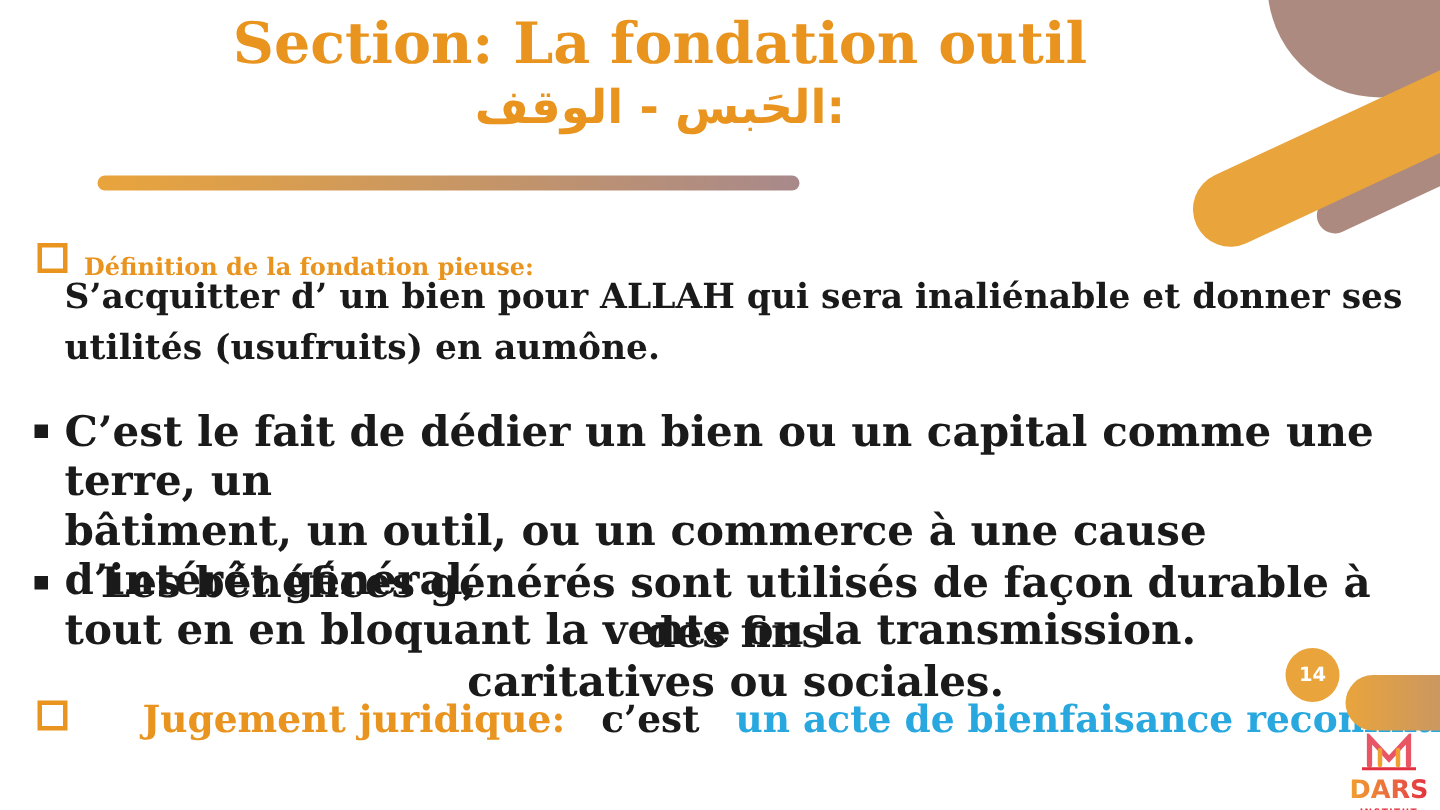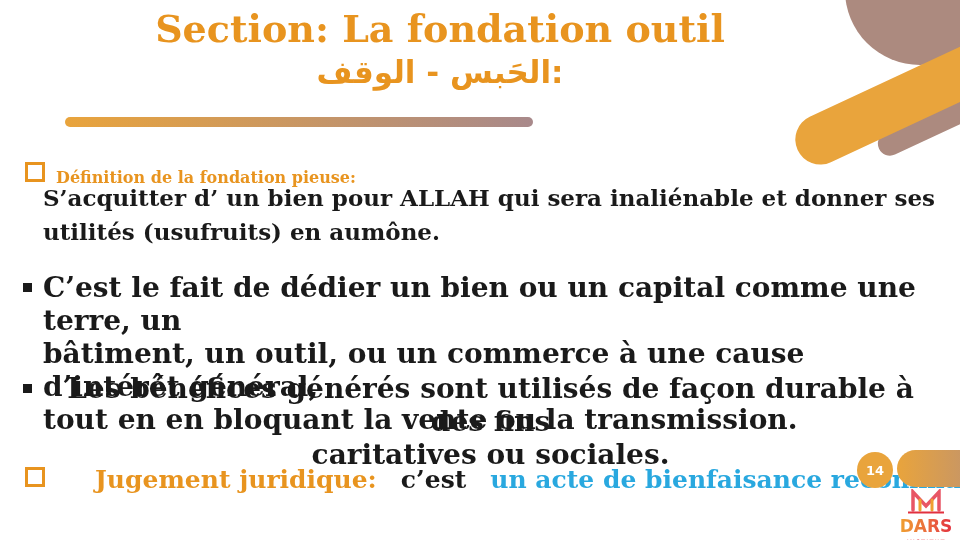--- a/index.html
+++ b/index.html
@@ -39,21 +39,21 @@
   .point-2{left:23px;top:372px;text-align:center;}
   .bullet-sq{width:9px;height:9px;background:var(--text_black,#1A1A1A);margin-top:12px;flex:none;}
   .point-text{white-space:pre-line;width:895px;}
   
   .judgement{position:absolute;left:25px;top:465px;font-size:25px;white-space:nowrap;}
   .jud-label{color:var(--accent_orange,#E8941F);margin-left:39px;}
   .jud-connector{color:var(--text_black,#1A1A1A);margin:0 24px;}
   .jud-highlight{color:var(--highlight_blue,#29A8DF);}
   .jud-period{color:var(--terminal_red,#C23A2B);}
   
-  .page-badge{position:absolute;left:857px;top:452px;width:36px;height:36px;border-radius:50%;
+  .page-badge{position:absolute;left:857px;top:432px;width:36px;height:36px;border-radius:50%;
     background:var(--page_badge_bg,#E9A43C);color:var(--page_badge_text,#fff);font-size:13px;
     display:flex;align-items:center;justify-content:center;font-family:"DejaVu Sans",sans-serif;z-index:6;}
   .logo-pill{position:absolute;left:897px;top:450px;width:95px;height:37px;border-radius:19px;
     background:linear-gradient(90deg,var(--shape_orange,#E9A43C),#BC9173);z-index:5;}
   .logo{position:absolute;left:894px;top:489px;width:64px;text-align:center;z-index:6;line-height:1;}
   .logo-tagline{font-family:"DejaVu Sans",sans-serif;font-size:6px;letter-spacing:1px;
     color:var(--logo_red,#E2303F);margin-top:1px;font-weight:700;}
 </style>
 </head>
 <body>

